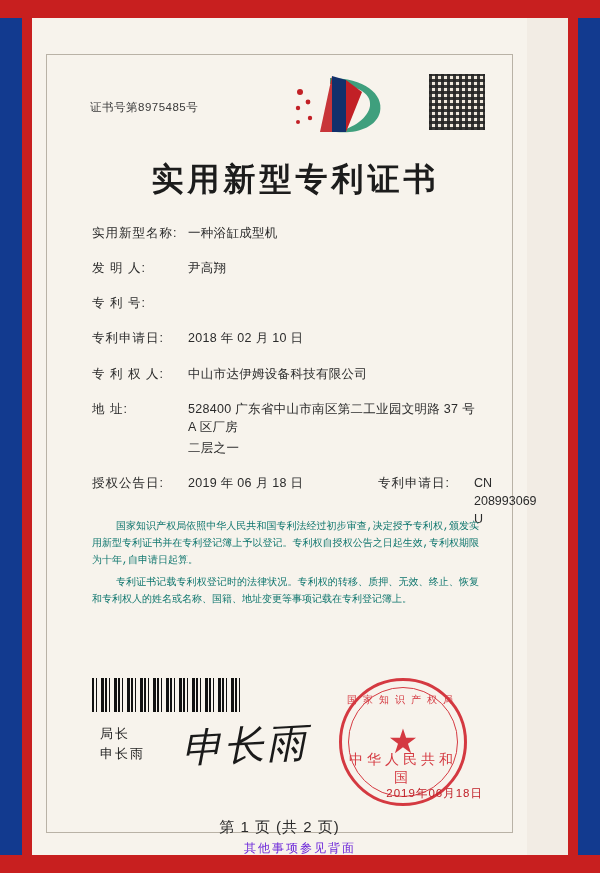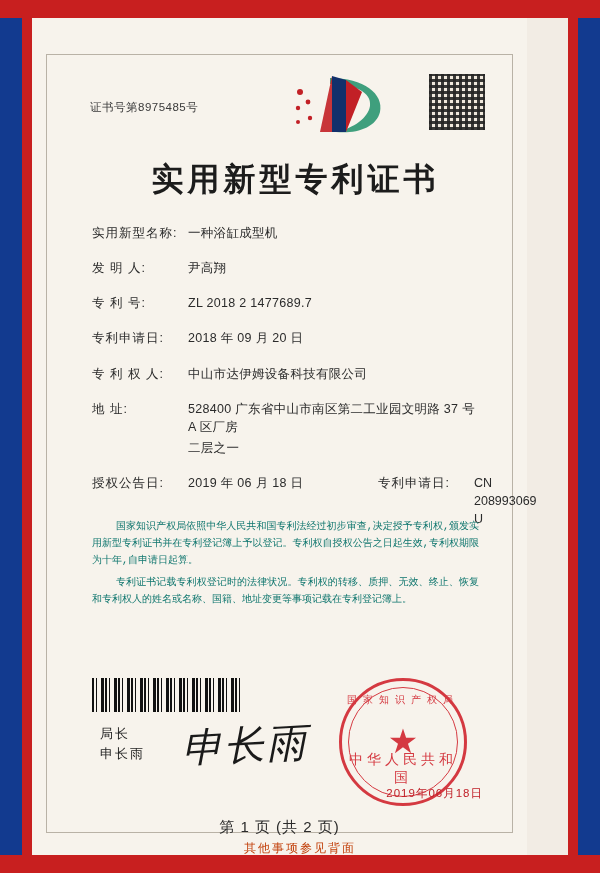--- a/index.html
+++ b/index.html
@@ -262,21 +262,21 @@
     color: #2b2b2b;
     letter-spacing: 1px;
     font-family: "Liberation Sans", sans-serif;
   }
   .footer-note {
     position: absolute;
     left: 0; right: 0;
     top: 840px;
     text-align: center;
     font-size: 12px;
-    color: #c2410c;
+    color: #6d28d9;
     letter-spacing: 2px;
     font-family: "Liberation Sans", sans-serif;
   }
 </style>
 </head>
 <body>
 
 <div class="page">
 
   <div class="band band-blue-left"></div>
@@ -320,26 +320,25 @@
           <div class="field-value">一种浴缸成型机</div>
         </div>
 
         <div class="field-row">
           <div class="field-label">发  明  人:</div>
           <div class="field-value">尹高翔</div>
         </div>
 
         <div class="field-row">
           <div class="field-label">专  利  号:</div>
-          <div class="field-value">ZL 2018 2 1477689.7</div>
         </div>
 
         <div class="field-row">
           <div class="field-label">专利申请日:</div>
-          <div class="field-value">2018 年 09 月 20 日</div>
+          <div class="field-value">2018 年 02 月 10 日</div>
         </div>
 
         <div class="field-row">
           <div class="field-label">专 利 权 人:</div>
           <div class="field-value">中山市达伊姆设备科技有限公司</div>
         </div>
 
         <div class="field-row">
           <div class="field-label">地      址:</div>
           <div class="field-value">

